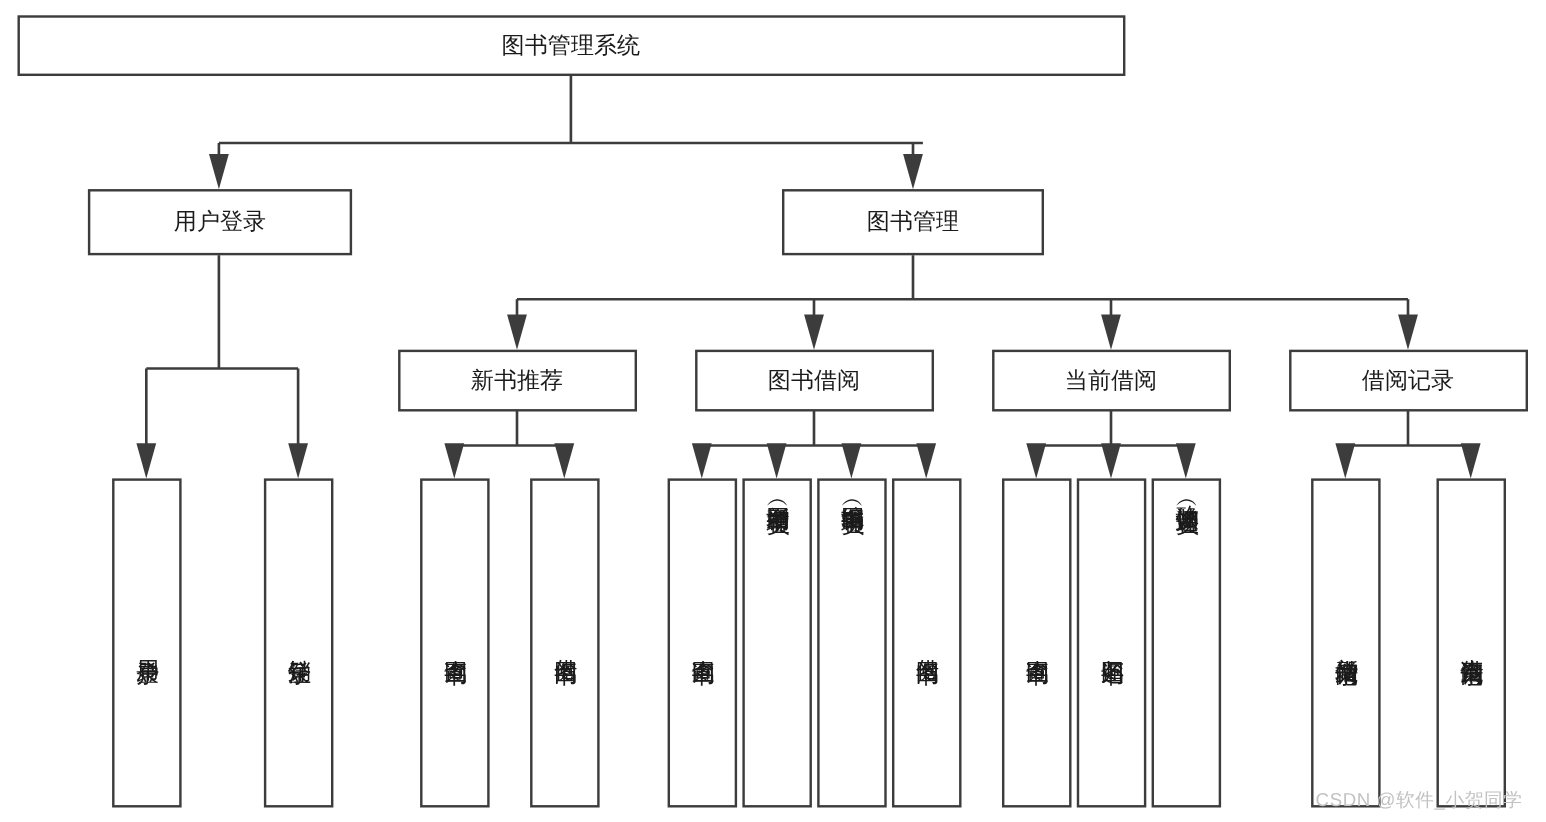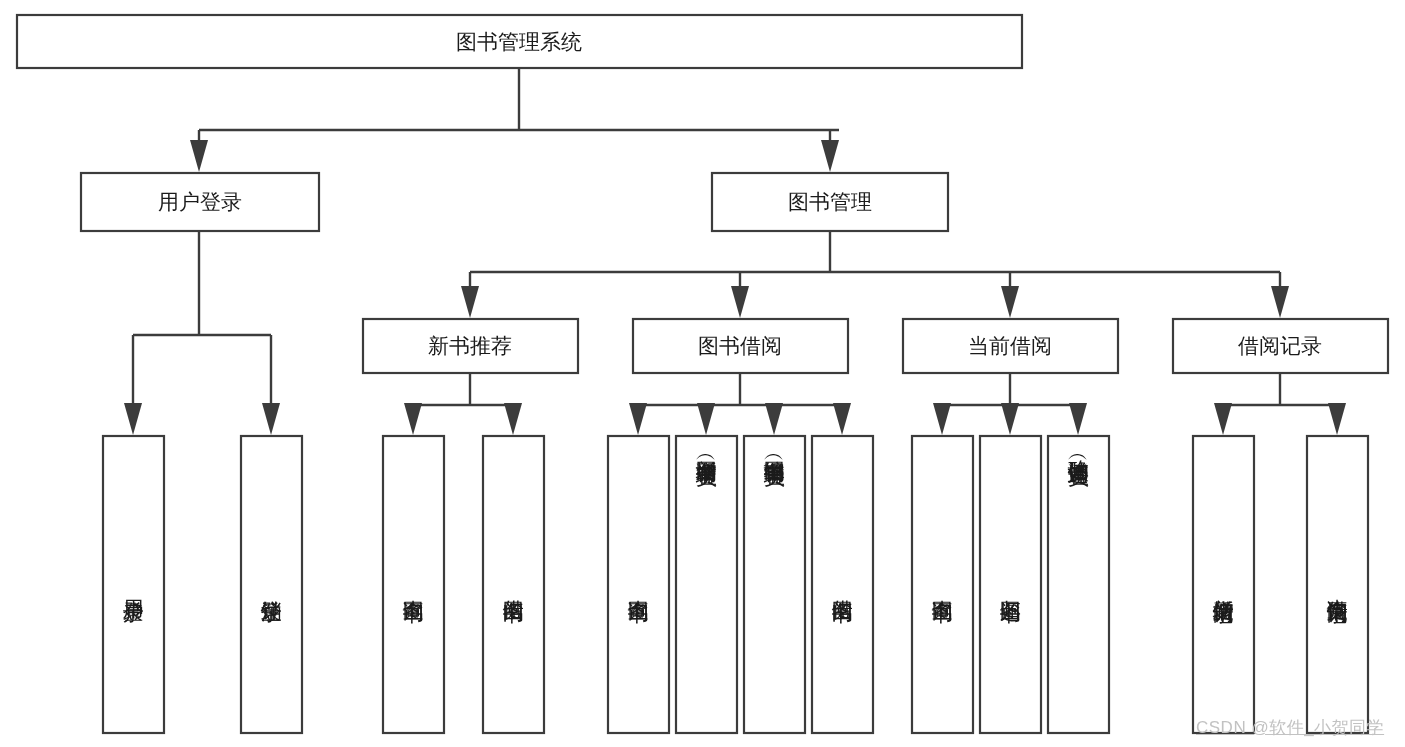--- a/index.html
+++ b/index.html
@@ -236,15 +236,15 @@
     <span class="leaf-label">确认归还（管理员）</span>
   </div>
 
   <div class="leaf-label-wrap" style="left:1193px; top:436px; width:61px; height:297px;">
     <span class="leaf-label">新增借阅记录</span>
   </div>
   <div class="leaf-label-wrap" style="left:1307px; top:436px; width:61px; height:297px;">
     <span class="leaf-label">查询借阅记录</span>
   </div>
 
-  <div class="watermark" style="left:1196px; top:716px;text-decoration:underline;">CSDN @软件_小贺同学</div>
+  <div class="watermark" style="left:1196px; top:716px;">CSDN @软件_小贺同学</div>
 
 </div>
 
 </body></html>

